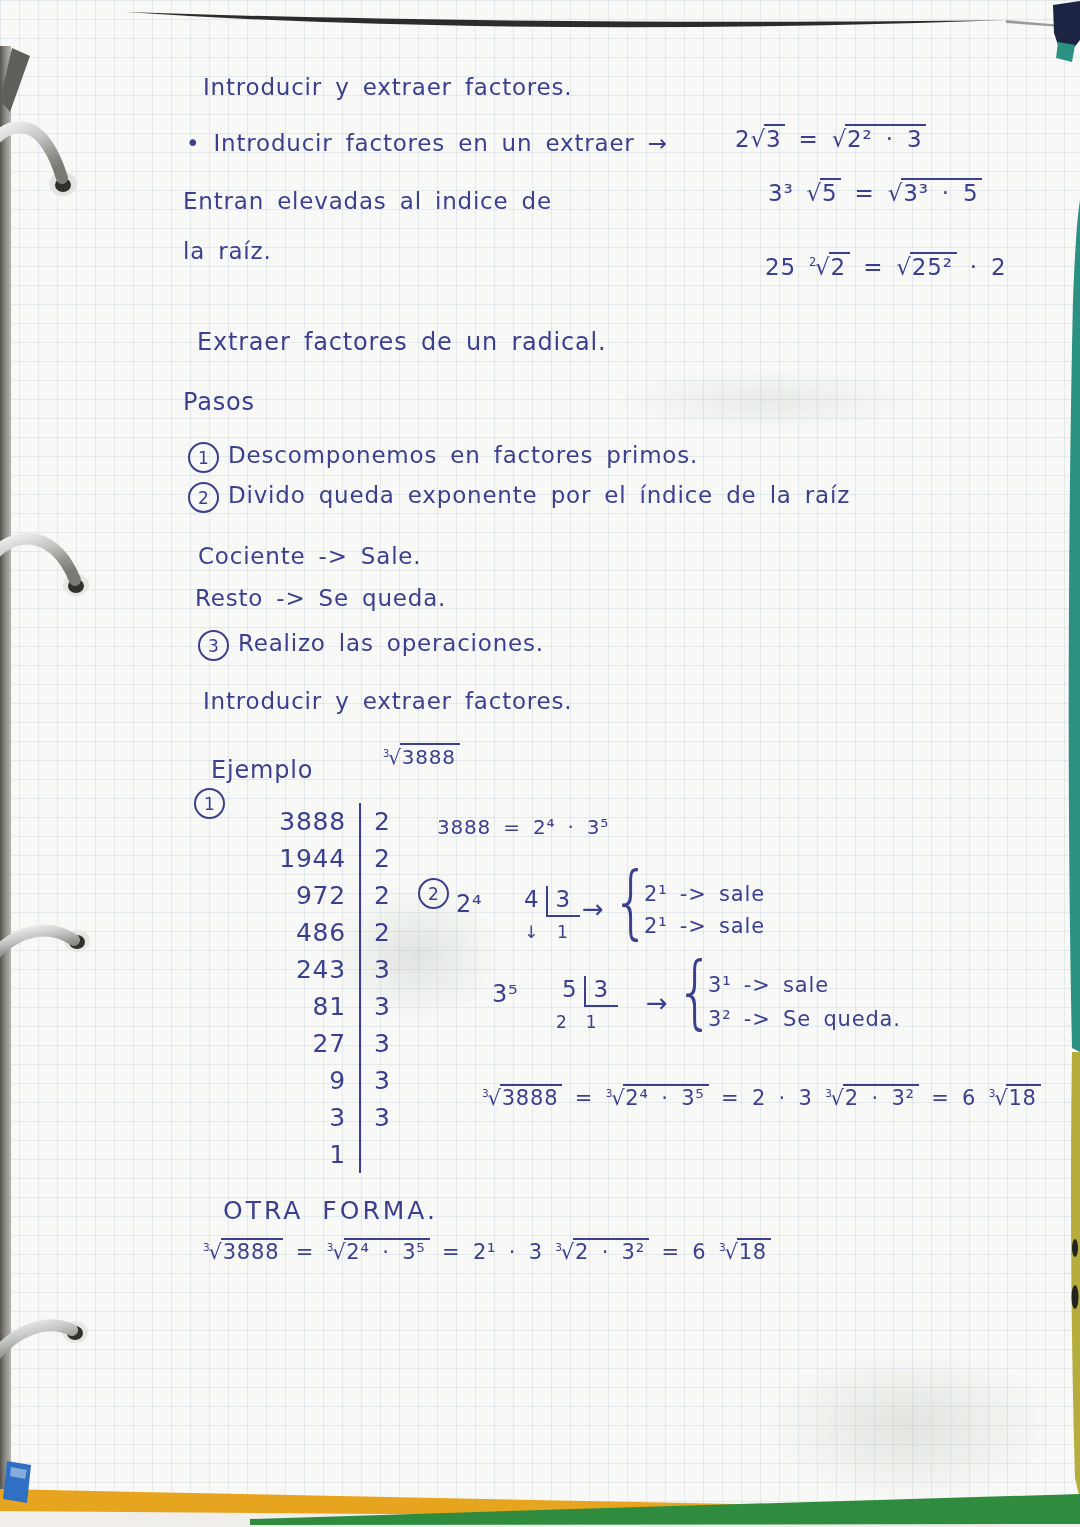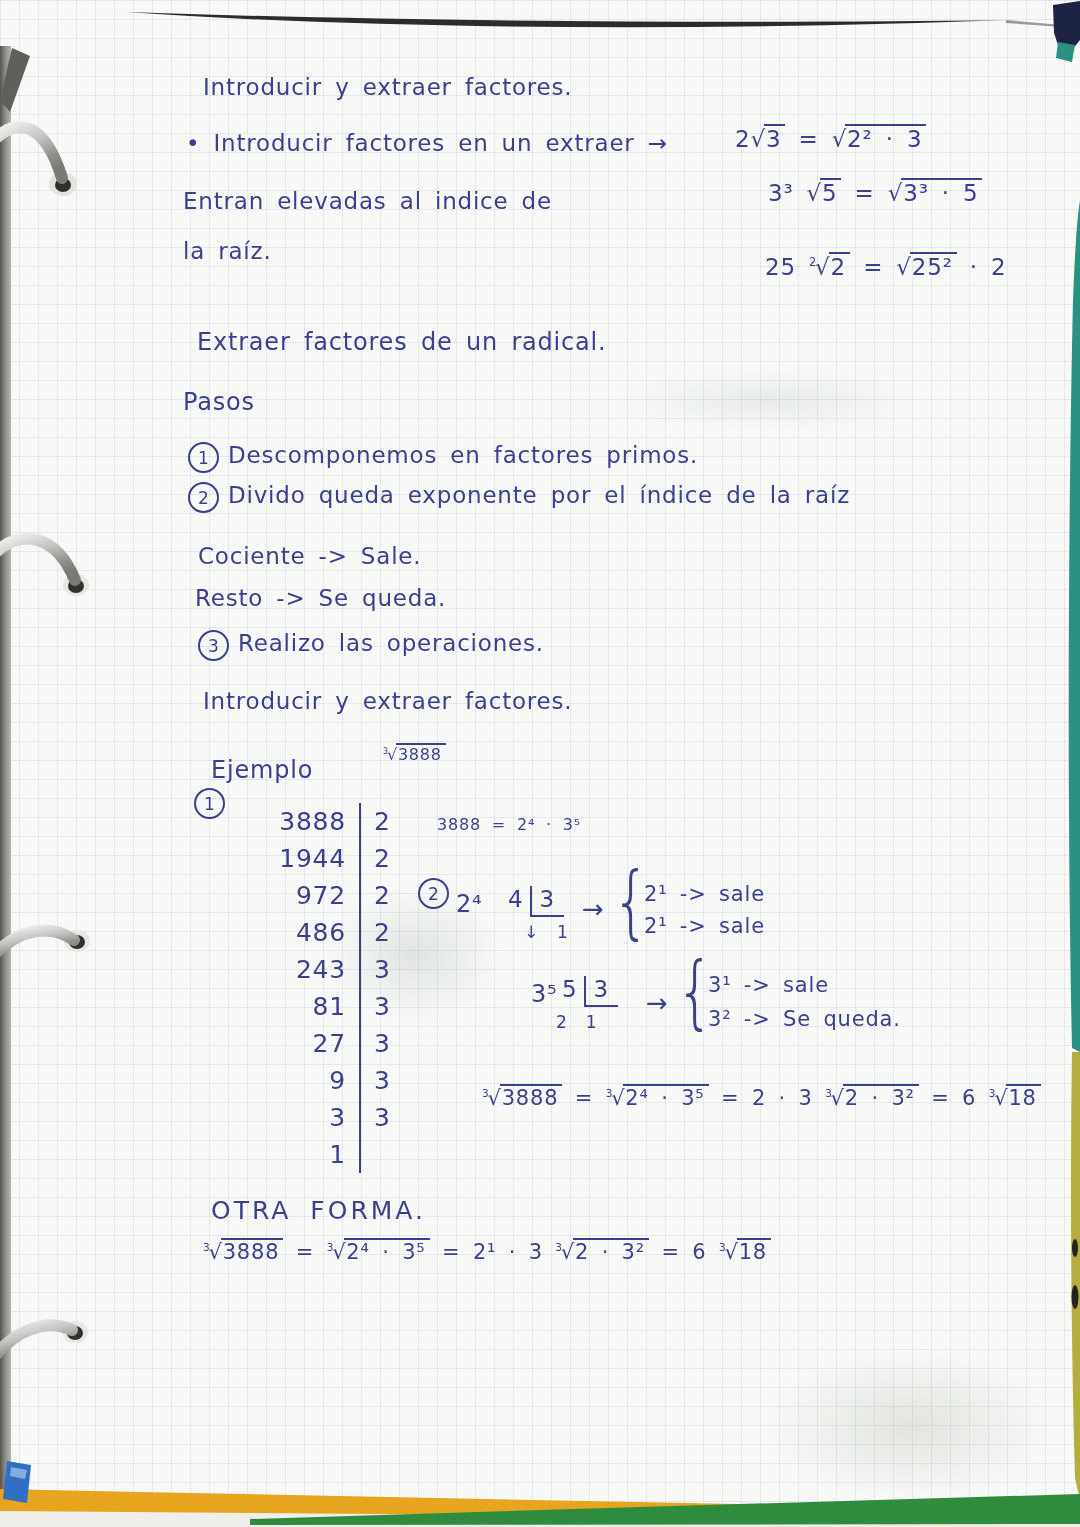--- a/index.html
+++ b/index.html
@@ -15,21 +15,21 @@
   .smudge{position:absolute;border-radius:50%;pointer-events:none;}
   .smudge.s1{left:330px;top:890px;width:170px;height:130px;
     background:radial-gradient(closest-side,rgba(168,178,172,.30),rgba(168,178,172,0));}
   .smudge.s2{left:770px;top:1350px;width:280px;height:150px;
     background:radial-gradient(closest-side,rgba(165,172,165,.28),rgba(165,172,165,0));}
   .smudge.s3{left:620px;top:370px;width:300px;height:60px;
     background:radial-gradient(closest-side,rgba(158,168,168,.18),rgba(158,168,168,0));}
 
   .content{position:absolute;inset:0;color:#3b3f8e;letter-spacing:.8px;word-spacing:5px;}
   .line{position:absolute;white-space:nowrap;}
-  .fs22{font-size:16px;} .fs23{font-size:23px;} .fs24{font-size:24px;}
+  .fs22{font-size:20px;} .fs23{font-size:23px;} .fs24{font-size:24px;}
   .fs25{font-size:25px;} .fs26{font-size:26px;} .fs21{font-size:21px;}
 
   .circ{display:inline-flex;align-items:center;justify-content:center;
     width:27px;height:27px;border:2px solid currentColor;border-radius:50%;
     font-size:17px;letter-spacing:0;flex:none;}
   .step{display:flex;align-items:flex-start;gap:9px;}
 
   
   .rad{white-space:nowrap;}
   .ridx{font-size:.5em;vertical-align:.75em;margin-right:-2px;}
@@ -47,21 +47,21 @@
   .sdiv{display:inline-block;white-space:nowrap;}
   .sdiv .dividend{padding-right:7px;}
   .sdiv .divisor{border-left:2px solid currentColor;border-bottom:2px solid currentColor;
     padding:0 9px 3px 7px;}
   .below{display:flex;gap:18px;font-size:17px;}
 
   .brace{position:absolute;font-size:80px;line-height:.9;font-weight:300;
     transform:scaleX(.75);transform-origin:left center;}
   .cases{position:absolute;font-size:21px;white-space:nowrap;}
   .cases .c{display:block;}
-  .caps{letter-spacing:3px;word-spacing:8px;}
+  .caps{letter-spacing:3px;word-spacing:8px;padding-left:12px;}
 </style>
 </head>
 <body>
 
 <div class="stage">
 
   <div class="paper"></div>
 
   <svg class="decor" width="1080" height="1527" viewBox="0 0 1080 1527">
     <defs>
@@ -210,35 +210,35 @@
           <span class="td"></span>
         </div>
       </div>
 
     <div class="line fs22" style="left:437px;top:815px;"><span>3888 = 2⁴ · 3⁵</span></div>
 
     <div class="line" style="left:418px;top:878px;">
       <span class="circ">2</span>
     </div>
     <div class="line fs24" style="left:456px;top:890px;">2⁴</div>
-    <div class="line fs23 sdiv" style="left:508px;top:886px;text-align:center;">
+    <div class="line fs23 sdiv" style="left:524px;top:886px;text-align:center;">
       <span class="dividend">4</span><span class="divisor">3</span>
     </div>
     <div class="line below" style="left:524px;top:922px;">
       <span>↓</span>
       <span>1</span>
     </div>
     <div class="line fs26" style="left:582px;top:894px;">→</div>
     <div class="brace" style="left:612px;top:866px;">{</div>
     <div class="cases" style="left:644px;top:878px;line-height:32px;">
       <span class="c">2¹ -&gt; sale</span>
       <span class="c">2¹ -&gt; sale</span>
     </div>
 
-    <div class="line fs24" style="left:492px;top:980px;margin-left:39px;">3⁵</div>
+    <div class="line fs24" style="left:492px;top:980px;">3⁵</div>
     <div class="line fs23 sdiv" style="left:562px;top:976px;">
       <span class="dividend">5</span><span class="divisor">3</span>
     </div>
     <div class="line below" style="left:556px;top:1012px;">
       <span>2</span>
       <span>1</span>
     </div>
     <div class="line fs26" style="left:646px;top:988px;">→</div>
     <div class="brace" style="left:676px;top:956px;">{</div>
     <div class="cases" style="left:708px;top:968px;line-height:34px;">

